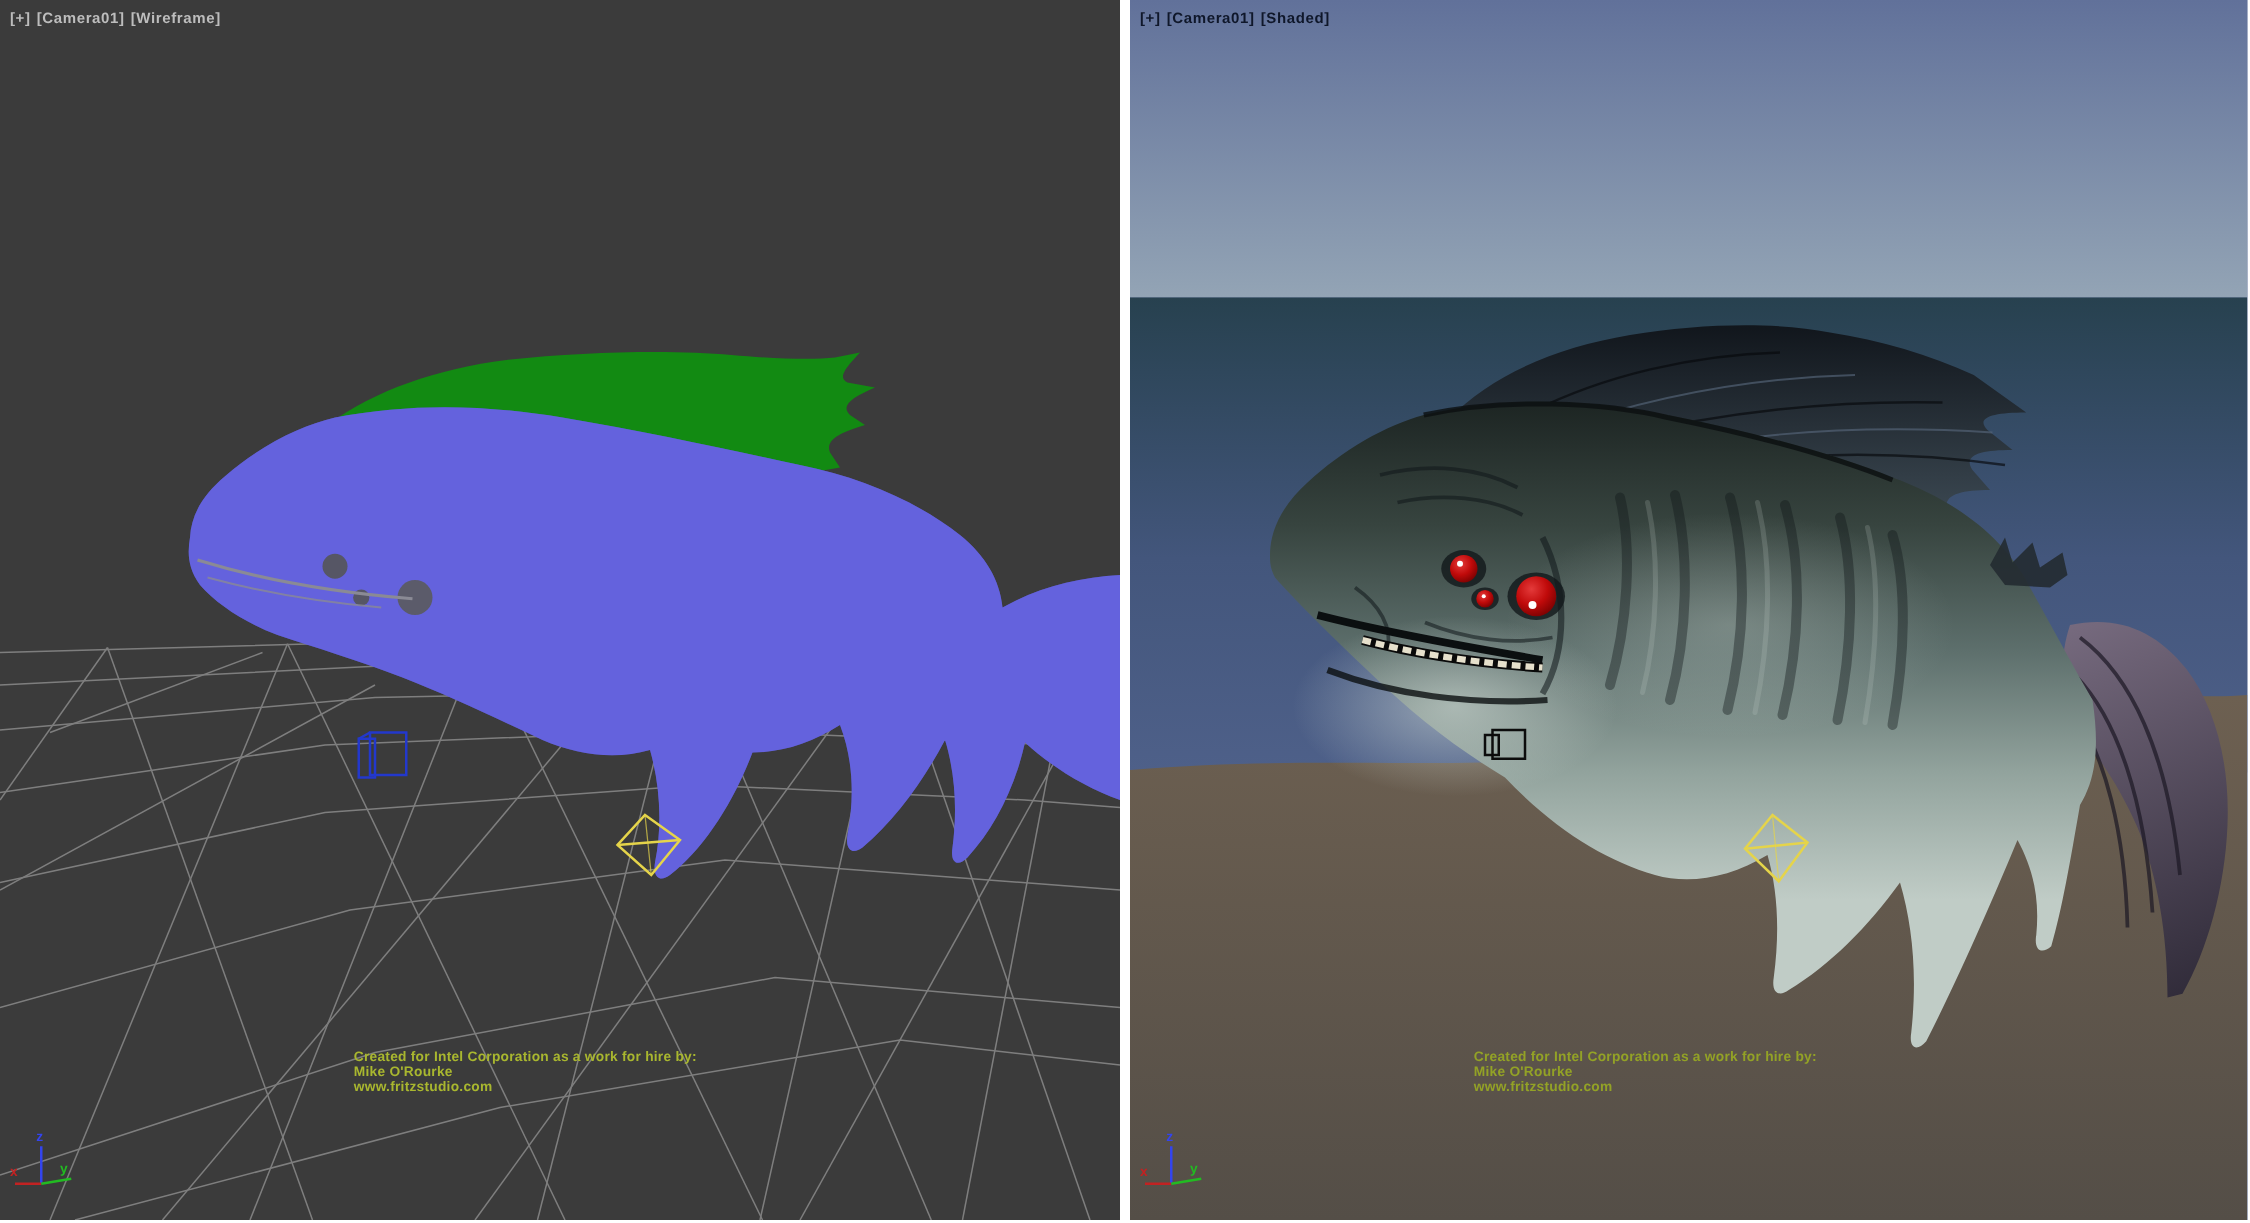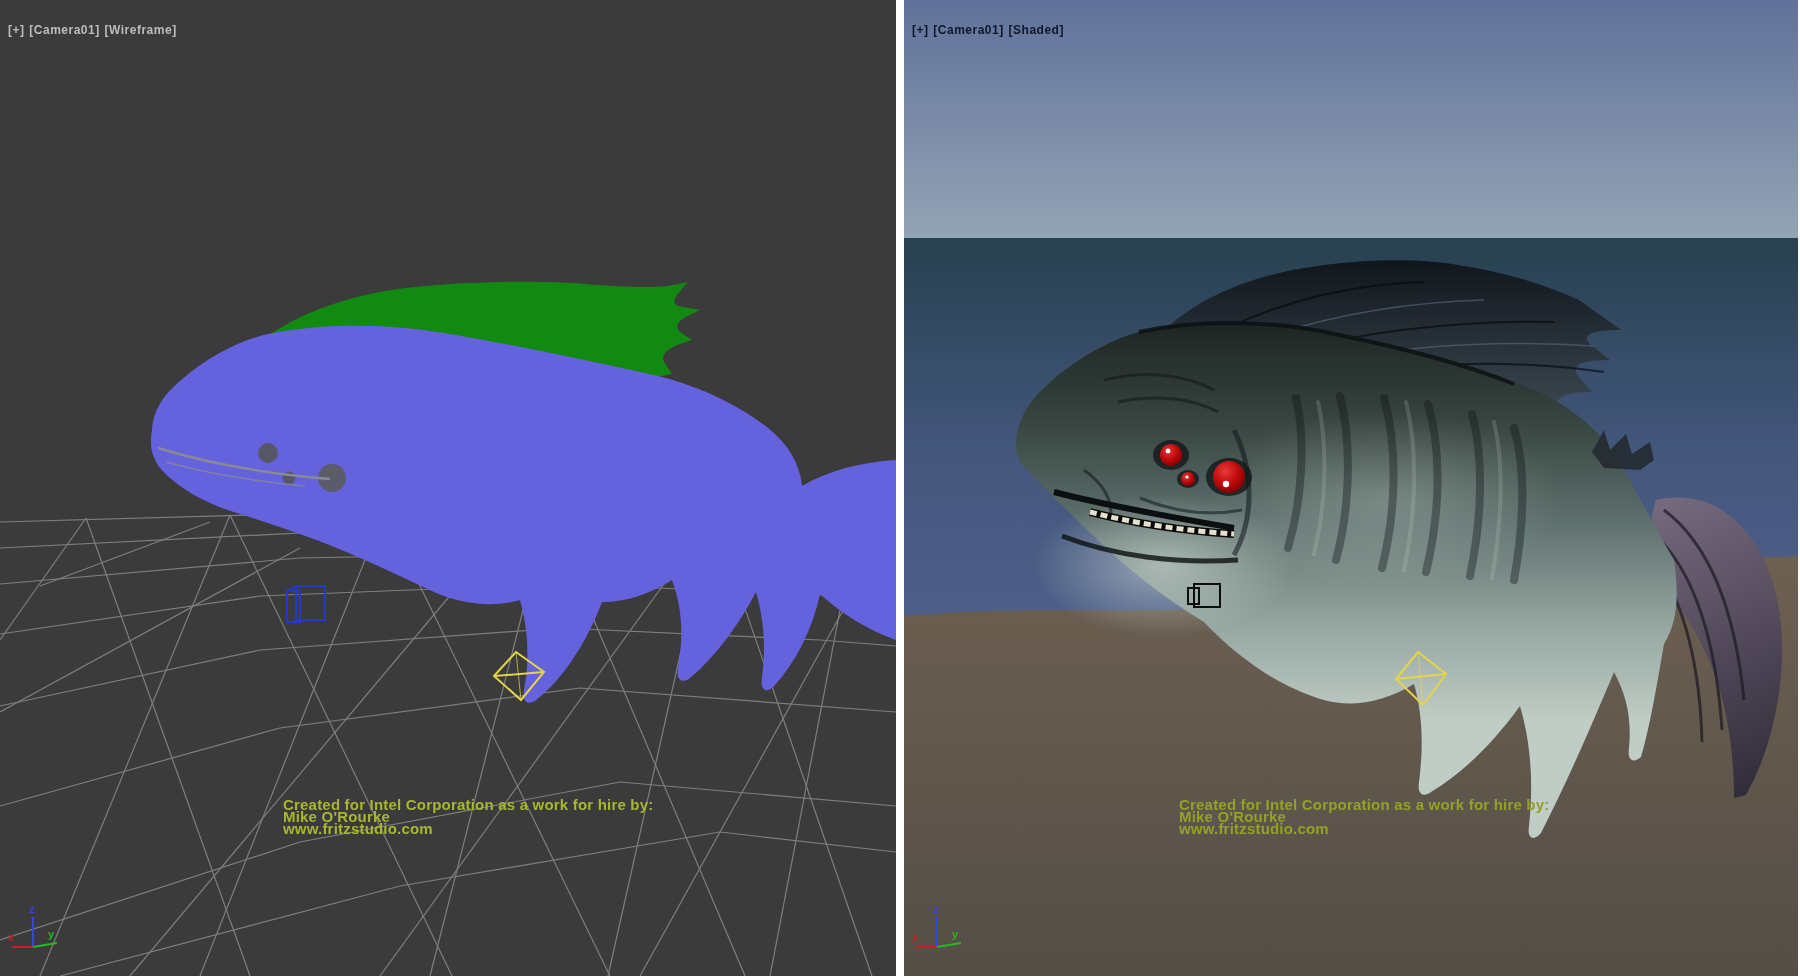--- a/index.html
+++ b/index.html
@@ -2,27 +2,27 @@
 <html><head>
 <meta charset="utf-8">
 <style>
   html,body{margin:0;padding:0;background:#ffffff;}
   .page{position:relative;width:1800px;height:978px;background:#ffffff;overflow:hidden;
         font-family:"Liberation Sans", sans-serif;}
   .viewport{position:absolute;top:0;height:976px;overflow:hidden;}
   .vp-left{left:0;width:896px;background:#3b3b3b;}
   .vp-right{left:904px;width:894px;background:#61719a;}
   .scene{position:absolute;left:0;top:0;display:block;}
-  .vp-label{position:absolute;left:8px;top:23px;font-size:12px;letter-spacing:.5px;
+  .vp-label{position:absolute;left:8px;top:7px;font-size:12px;letter-spacing:.5px;
             font-weight:bold;user-select:none;white-space:nowrap;}
   .vp-left .vp-label{color:#bdbdbd;}
   .vp-right .vp-label{color:#0f172a;}
   .vp-label span{cursor:pointer;margin-right:1px;}
-  .watermark{position:absolute;font-size:15px;font-weight:bold;line-height:12px;
-             letter-spacing:.2px;white-space:nowrap;}
+  .watermark{position:absolute;font-size:11px;font-weight:bold;line-height:12px;
+             letter-spacing:.2px;white-space:nowrap;margin-top:41px;}
   .vp-left .watermark{left:283px;top:799px;color:#a9b72f;}
   .vp-right .watermark{left:275px;top:799px;color:#93a226;}
 </style>
 </head>
 <body>
 
 <div class="page">
 
   <section class="viewport vp-left">
     <svg class="scene" width="896" height="976" viewBox="0 0 896 976">

